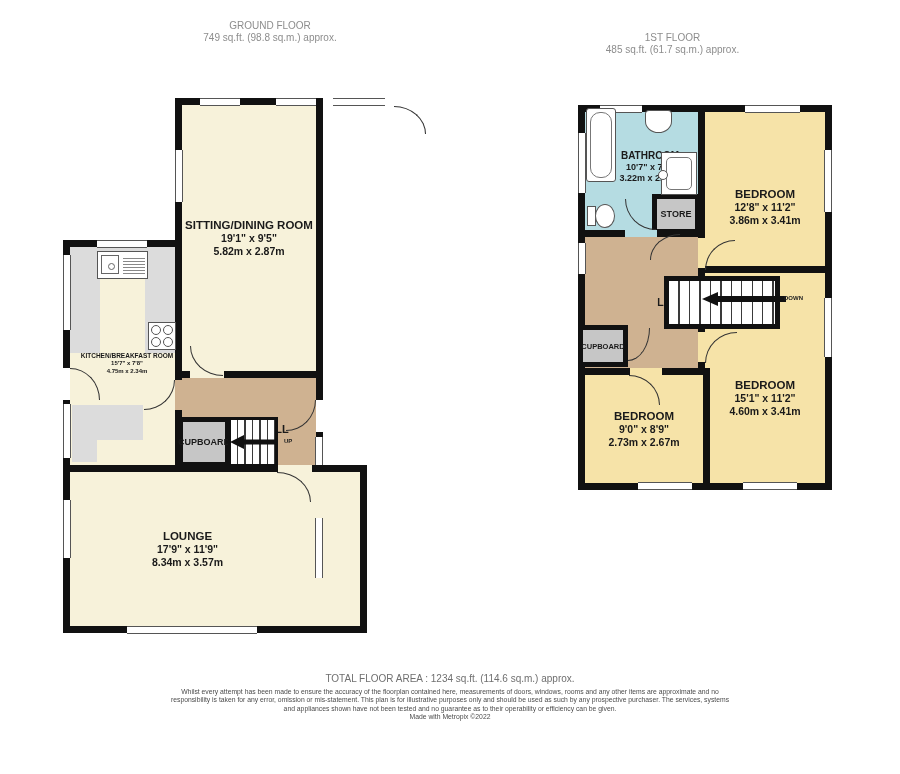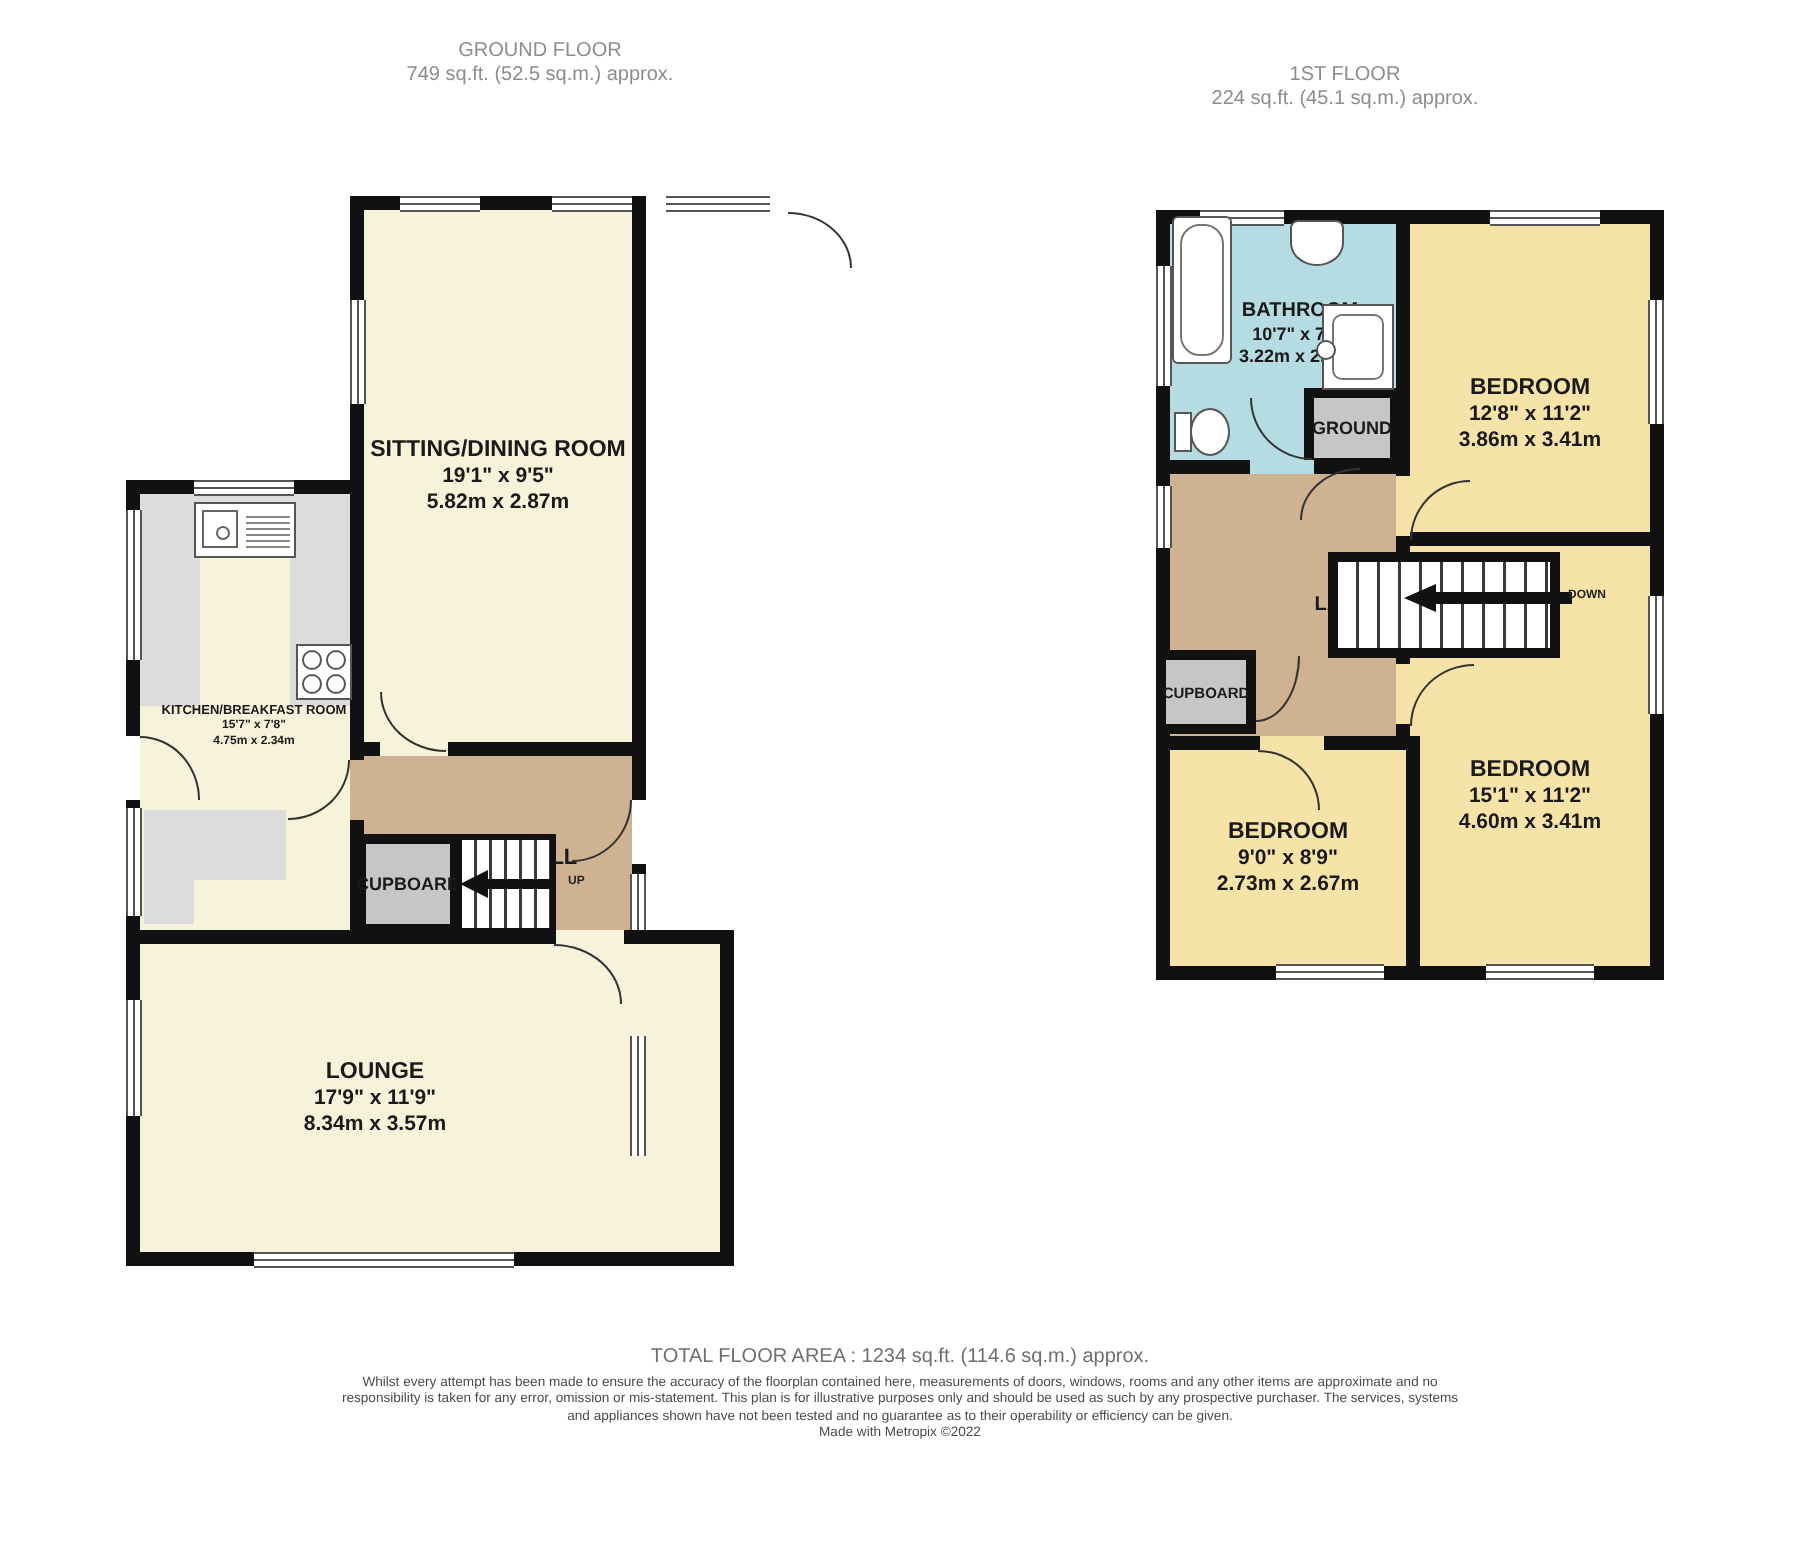--- a/index.html
+++ b/index.html
@@ -60,25 +60,25 @@
   .footer-disc{font-size:6.8px;color:#4c4c4c;line-height:8.3px;}
   .footer-credit{font-size:6.8px;color:#4c4c4c;line-height:8.3px;}
 </style>
 </head>
 <body>
 
 <div id="stage">
 
   <div class="floor-header" style="left:70px;top:20px;width:400px;">
     <div>GROUND FLOOR</div>
-    <div>749 sq.ft. (52.5 sq.m.) approx.</div>
+    <div>749 sq.ft. (98.8 sq.m.) approx.</div>
   </div>
   <div class="floor-header" style="left:490px;top:32px;width:365px;">
     <div>1ST FLOOR</div>
-    <div>224 sq.ft. (45.1 sq.m.) approx.</div>
+    <div>485 sq.ft. (61.7 sq.m.) approx.</div>
   </div>
 
   <div class="room" style="left:175px;top:98px;width:148px;height:280px;background:#f7f2da;">
     <div class="room-label">
       <div class="rname">SITTING/DINING ROOM</div>
       <div class="rdim">19'1"  x 9'5"</div>
       <div class="rdim">5.82m  x 2.87m</div>
     </div>
   </div>
 
@@ -153,21 +153,21 @@
 
   <div class="room" style="left:578px;top:368px;width:132px;height:122px;background:#f6e3a8;">
     <div class="room-label">
       <div class="rname">BEDROOM</div>
       <div class="rdim">9'0"  x 8'9"</div>
       <div class="rdim">2.73m  x 2.67m</div>
     </div>
   </div>
 
   <div class="graybox" style="left:652px;top:194px;width:48px;height:40px;">
-    <div class="rname" style="white-space:nowrap;">GROUND</div>
+    <div class="rname" style="white-space:nowrap;">STORE</div>
   </div>
   <div class="graybox" style="left:578px;top:325px;width:50px;height:42px;">
     <div class="rname" style="font-size:7.5px;white-space:nowrap;">CUPBOARD</div>
   </div>
   <div class="stairs stairs-h" style="left:664px;top:276px;width:116px;height:53px;"></div>
   <svg class="arrow-svg" style="left:698px;top:291px;" width="90" height="16">
     <line x1="88" y1="8" x2="18" y2="8" stroke="#111" stroke-width="6"></line>
     <polygon points="20,1 4,8 20,15" fill="#111"></polygon>
   </svg>
   <div class="updown" style="left:784px;top:295px;">DOWN</div>

